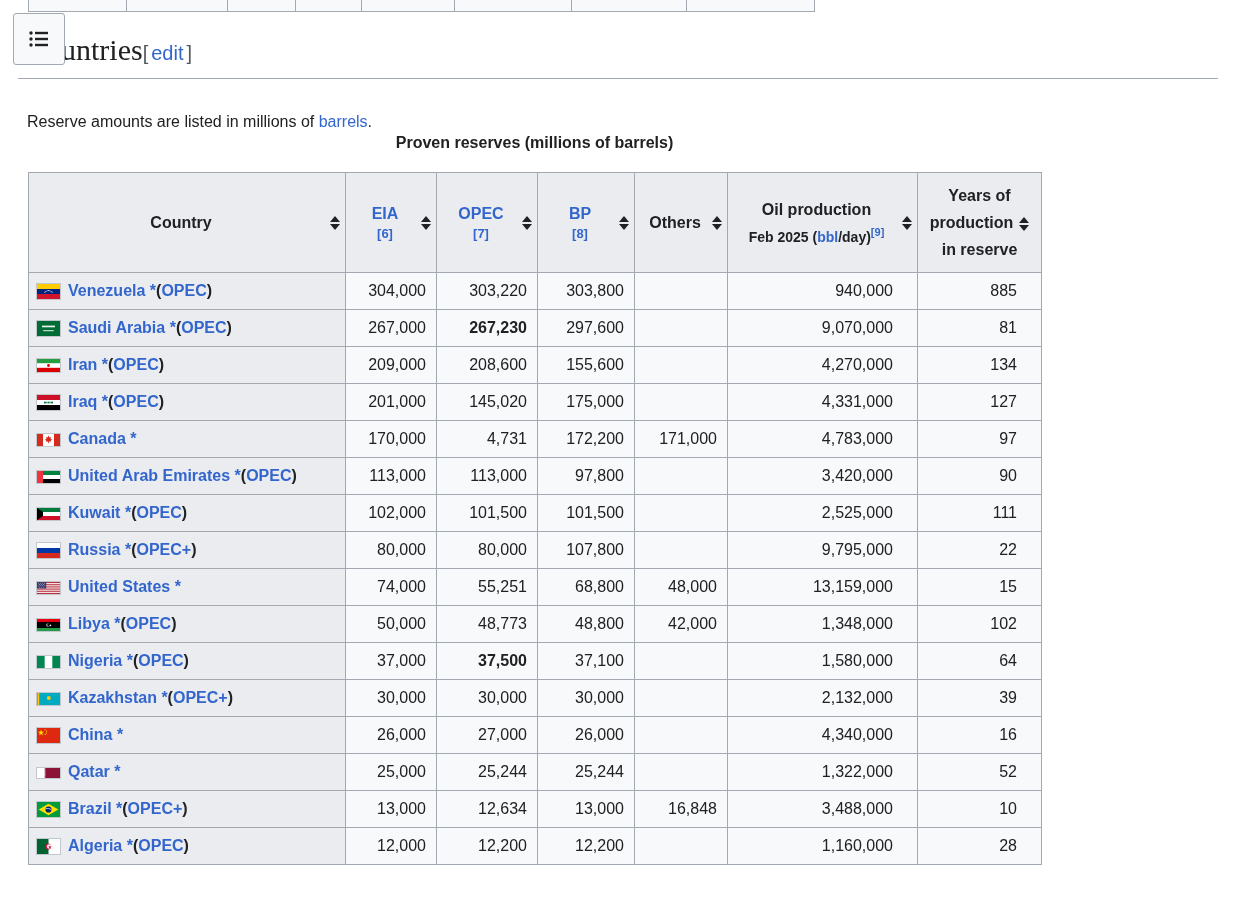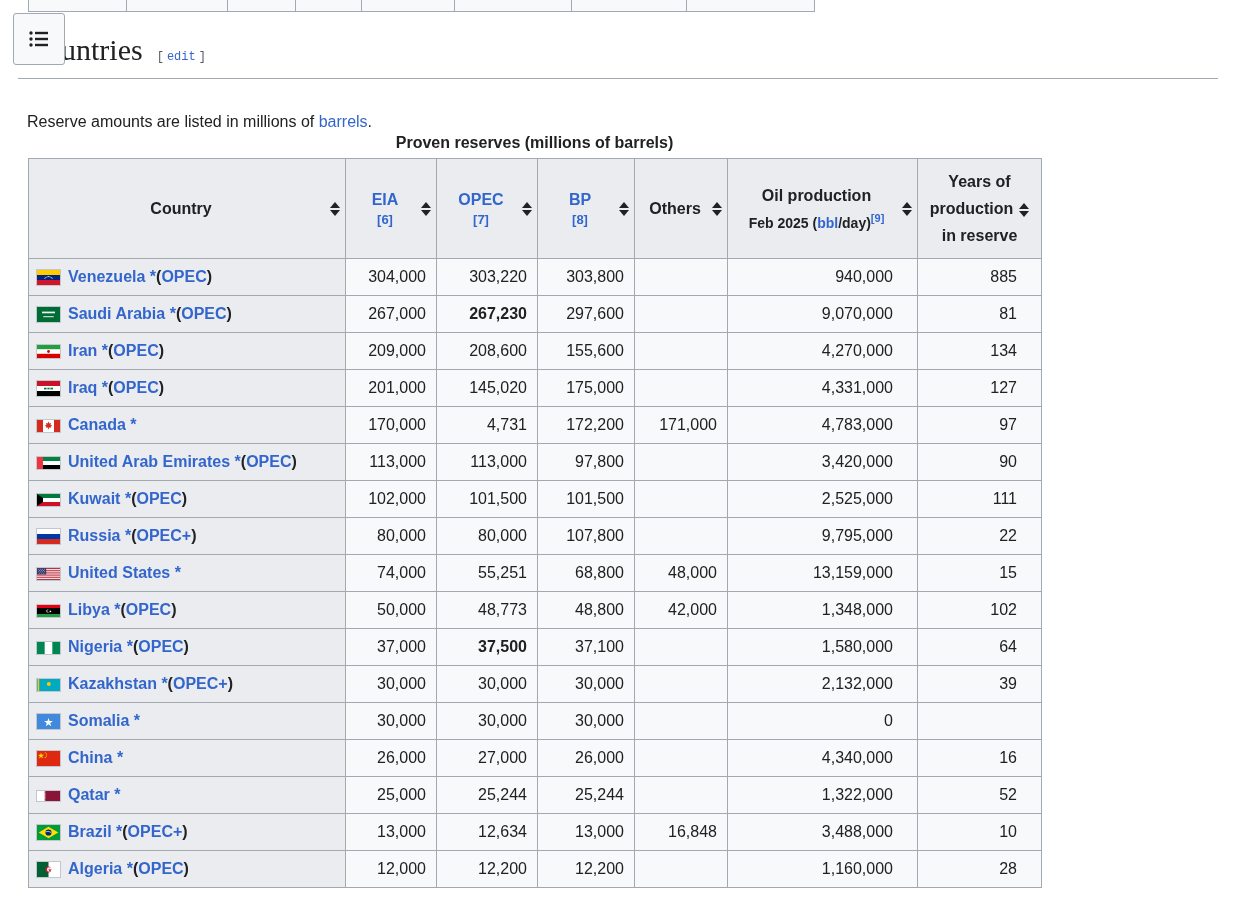--- a/index.html
+++ b/index.html
@@ -30,32 +30,32 @@
   
   .heading-wrap {
     position:absolute; left:18px; top:31px; width:1200px;
     border-bottom:1px solid #a2a9b1; padding-bottom:9px;
   }
   h2.section-heading {
     margin:0; display:inline; font-family:"Liberation Serif","DejaVu Serif",serif;
     font-size:30px; font-weight:400; color:#202122; line-height:38px;
     padding-left:8px;
   }
-  .editsection { font-size:12px; margin-left:14px; white-space:nowrap;font-family:Liberation Mono, monospace; }
+  .editsection { font-size:20px; margin-left:0; white-space:nowrap; }
   .editsection .bracket { color:#54595d; }
   .editsection a { margin:0 3px; }
 
   a { color:#3366cc; text-decoration:none; cursor:pointer; }
 
   
   .intro { position:absolute; left:27px; top:94px; line-height:24px; }
 
   
   .table-area { position:absolute; left:28px; top:132px; width:1013px; }
-  .tcaption { text-align:center; font-weight:bold; font-size:16px; line-height:22px; margin-bottom:4px; }
+  .tcaption { text-align:center; font-weight:bold; font-size:16px; line-height:22px; margin-bottom:18px; }
 
   table.wikitable {
     border-collapse:collapse; table-layout:fixed; width:1013px;
     background:#f8f9fa; font-size:16px;
   }
   .wikitable th, .wikitable td { border:1px solid #a2a9b1; }
 
   col.w-country { width:317px; } col.w-eia { width:91px; }
   col.w-opec { width:101px; }   col.w-bp { width:97px; }
   col.w-others { width:93px; }  col.w-prod { width:190px; }
@@ -400,32 +400,20 @@
                 </svg></span><a>Kazakhstan</a> <a>*</a><span class="org">(</span><a>OPEC+</a><span class="org">)</span></th>
             <td class="c-eia">30,000</td>
             <td class="c-opec">30,000</td>
             <td class="c-bp">30,000</td>
             <td class="c-others"></td>
             <td class="c-prod">2,132,000</td>
             <td class="c-years">39</td>
           </tr>
           <tr>
             <th class="c-country"><span class="flag"><svg width="23" height="15" viewBox="0 0 23 15">
-                  <rect width="23" height="15" fill="#4189dd"></rect>
-                  <path fill="#fff" d="M11.5 3.9l1.05 3.2h3.4l-2.75 2 1.05 3.2-2.75-2-2.75 2 1.05-3.2-2.75-2h3.4z"></path>
-                </svg></span><a>Somalia</a> <a>*</a></th>
-            <td class="c-eia">30,000</td>
-            <td class="c-opec">30,000</td>
-            <td class="c-bp">30,000</td>
-            <td class="c-others"></td>
-            <td class="c-prod">0</td>
-            <td class="c-years"></td>
-          </tr>
-          <tr>
-            <th class="c-country"><span class="flag"><svg width="23" height="15" viewBox="0 0 23 15">
                   <rect width="23" height="15" fill="#de2910"></rect>
                   <path fill="#ffde00" d="M4 1.5l.74 2.28h2.4L5.2 5.19l.74 2.28L4 6.06 2.06 7.47l.74-2.28L.86 3.78h2.4z"></path>
                   <g fill="#ffde00">
                     <circle cx="8.2" cy="1.7" r=".55"></circle>
                     <circle cx="9.5" cy="3.1" r=".55"></circle>
                     <circle cx="9.5" cy="5" r=".55"></circle>
                     <circle cx="8.2" cy="6.4" r=".55"></circle>
                   </g>
                 </svg></span><a>China</a> <a>*</a></th>
             <td class="c-eia">26,000</td>

